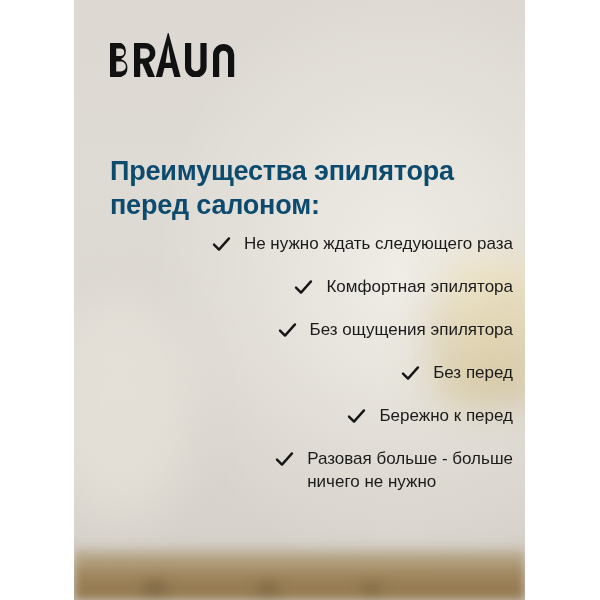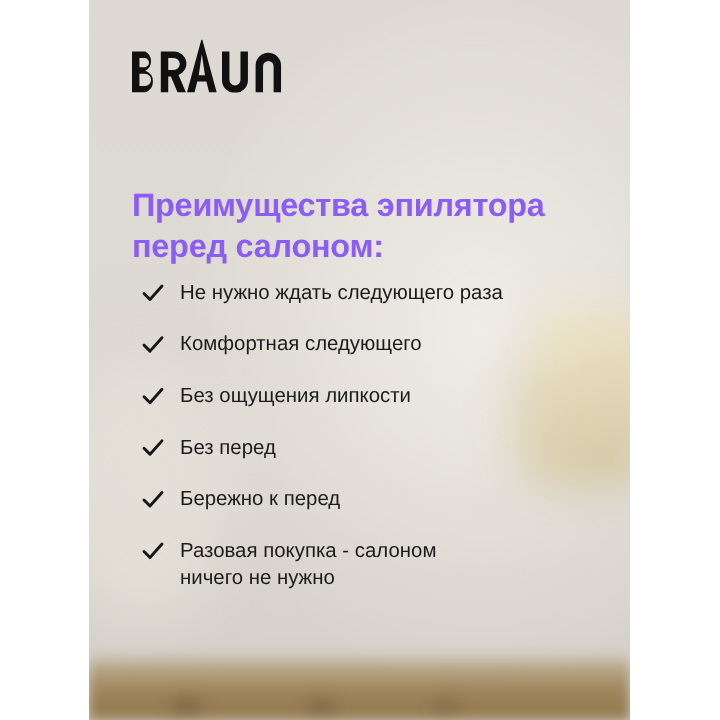--- a/index.html
+++ b/index.html
@@ -138,36 +138,37 @@
 
   .headline {
     position: absolute;
     left: 110px;
     top: 136px;
     width: 400px;
     font-size: 27px;
     font-weight: bold;
     line-height: 1.26;
     letter-spacing: -0.2px;
-    color: #8b5cf6;
+    color: #0c4a6e;
   }
 
   .benefit-list {
     position: absolute;
     left: 118px;
     top: 232px;
     width: 395px;
     margin: 0;
     padding: 0;
     list-style: none;
   }
   .benefit-item {
     display: flex;
     align-items: flex-start;
     margin-bottom: 19px;
+    justify-content: flex-end;
   }
   .benefit-item:last-child { margin-bottom: 0; }
   .check-icon {
     flex: 0 0 auto;
     width: 19px;
     height: 24px;
     margin-right: 13px;
     color: #161616;
   }
   .check-icon svg { display: block; }
@@ -225,29 +226,29 @@
           </svg>
         </span>
         <span class="benefit-text">Не нужно ждать следующего раза</span>
       </li>
       <li class="benefit-item">
         <span class="check-icon">
           <svg width="19" height="24" viewBox="0 0 19 24" fill="none" aria-hidden="true">
             <path d="M2 12.6 L7 17.6 L17 6.4" stroke="currentColor" stroke-width="2.4" stroke-linecap="round" stroke-linejoin="round"></path>
           </svg>
         </span>
-        <span class="benefit-text">Комфортная следующего</span>
-      </li>
-      <li class="benefit-item">
-        <span class="check-icon">
-          <svg width="19" height="24" viewBox="0 0 19 24" fill="none" aria-hidden="true">
-            <path d="M2 12.6 L7 17.6 L17 6.4" stroke="currentColor" stroke-width="2.4" stroke-linecap="round" stroke-linejoin="round"></path>
-          </svg>
-        </span>
-        <span class="benefit-text">Без ощущения липкости</span>
+        <span class="benefit-text">Комфортная эпилятора</span>
+      </li>
+      <li class="benefit-item">
+        <span class="check-icon">
+          <svg width="19" height="24" viewBox="0 0 19 24" fill="none" aria-hidden="true">
+            <path d="M2 12.6 L7 17.6 L17 6.4" stroke="currentColor" stroke-width="2.4" stroke-linecap="round" stroke-linejoin="round"></path>
+          </svg>
+        </span>
+        <span class="benefit-text">Без ощущения эпилятора</span>
       </li>
       <li class="benefit-item">
         <span class="check-icon">
           <svg width="19" height="24" viewBox="0 0 19 24" fill="none" aria-hidden="true">
             <path d="M2 12.6 L7 17.6 L17 6.4" stroke="currentColor" stroke-width="2.4" stroke-linecap="round" stroke-linejoin="round"></path>
           </svg>
         </span>
         <span class="benefit-text">Без перед</span>
       </li>
       <li class="benefit-item">
@@ -257,19 +258,19 @@
           </svg>
         </span>
         <span class="benefit-text">Бережно к перед</span>
       </li>
       <li class="benefit-item">
         <span class="check-icon">
           <svg width="19" height="24" viewBox="0 0 19 24" fill="none" aria-hidden="true">
             <path d="M2 12.6 L7 17.6 L17 6.4" stroke="currentColor" stroke-width="2.4" stroke-linecap="round" stroke-linejoin="round"></path>
           </svg>
         </span>
-        <span class="benefit-text">Разовая покупка - салоном
+        <span class="benefit-text">Разовая больше - больше
 ничего не нужно</span>
       </li>
     </ul>
 
   </div>
 </div>
 
 </body></html>

